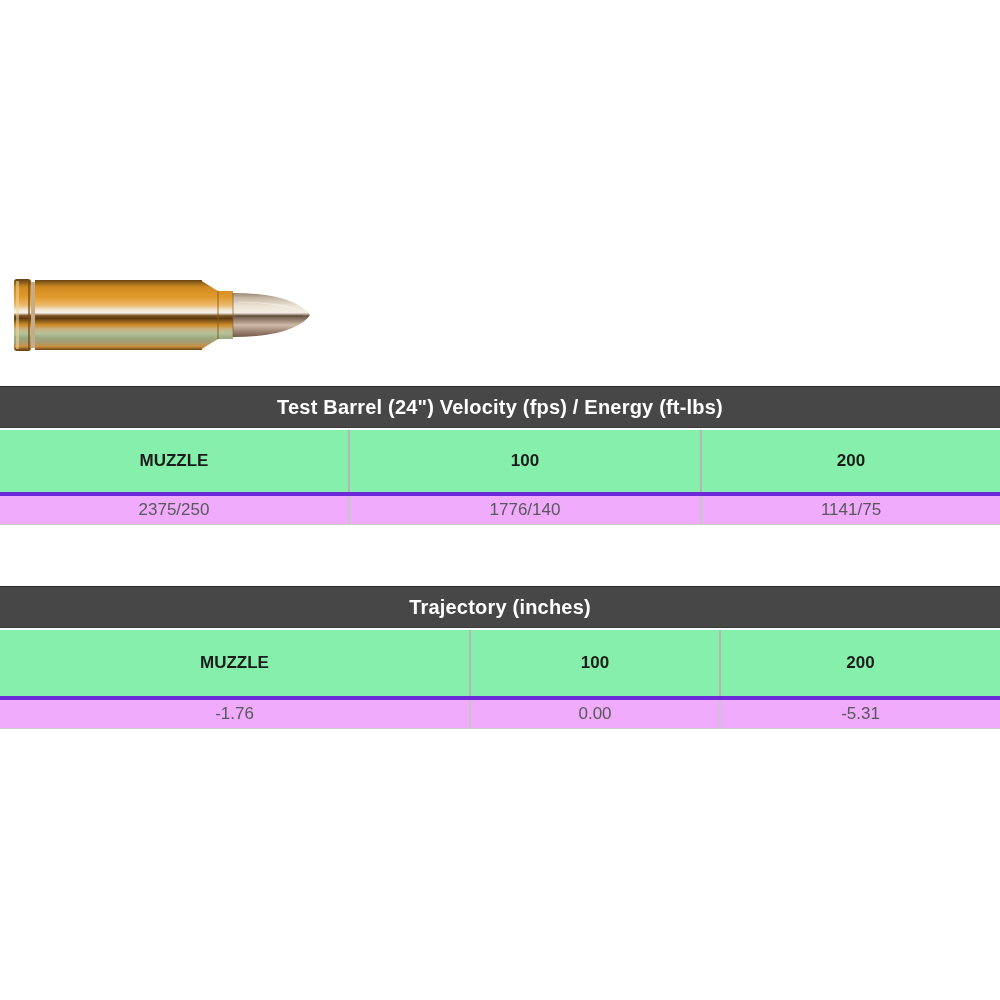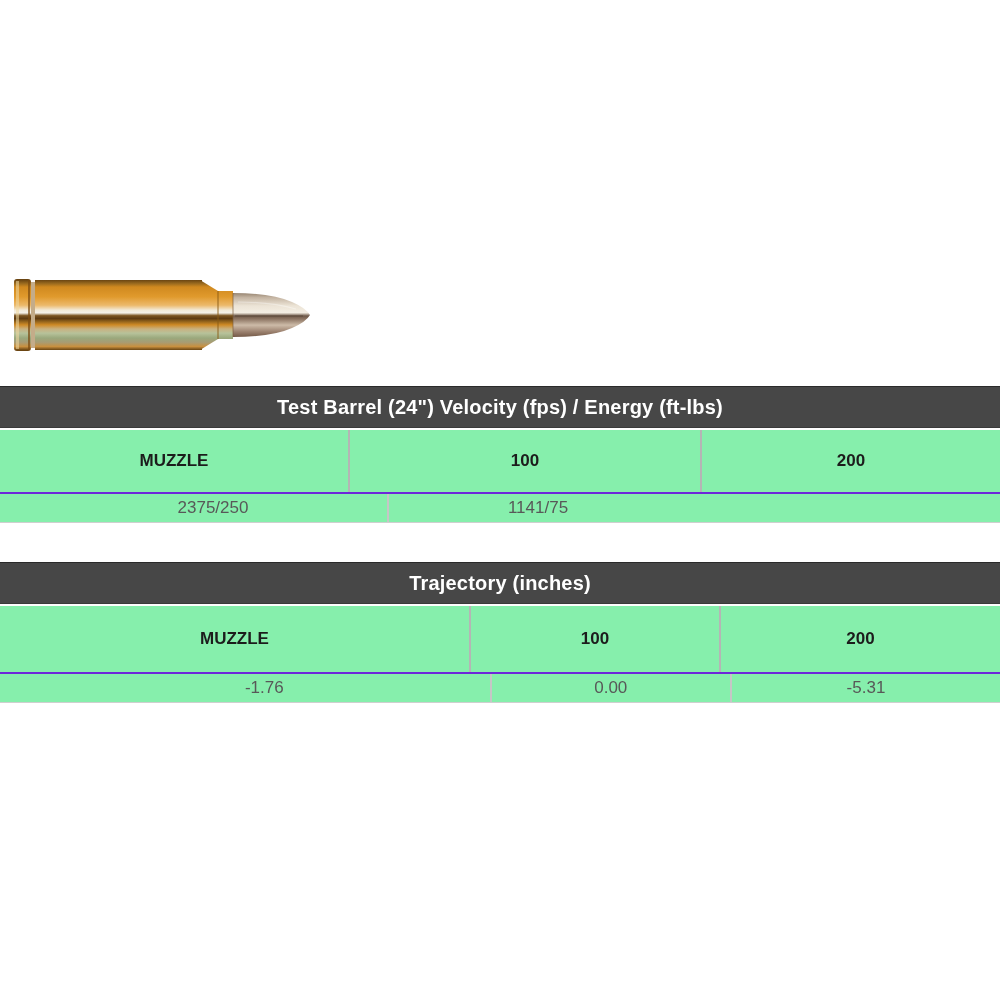--- a/index.html
+++ b/index.html
@@ -11,40 +11,40 @@
   }
 
   
   .cartridge {
     position:absolute; left:14px; top:278px; width:296px; height:74px;
   }
 
   
   .btable { position:absolute; left:0; width:1000px; }
   #table1 { top:386px; }
-  #table2 { top:562px; }
+  #table2 { top:586px; }
 
   .ttitle {
     height:42px; background:#474747; color:#ffffff;
     font-size:20px; font-weight:bold;
     display:flex; align-items:center; justify-content:center;
     border-top:1px solid #2a2a2a; border-bottom:1px solid #3a3a3a;
     box-sizing:border-box;
     letter-spacing:0.2px;
   }
 
   .hrow {
     display:flex; background:#86efac; border-top:2px solid #fdfdfd;
   }
   #table1 .hrow { height:62px; }
   #table2 .hrow { height:66px; }
 
   .drow {
-    display:flex; background:#86efac; border-top:2px solid #6d28d9;
-    border-bottom:1px solid #cfcfcf; height:28px;padding-left:39px;
+    display:flex; background:#f0abfc; border-top:4px solid #6d28d9;
+    border-bottom:1px solid #cfcfcf; height:28px;
   }
 
   .cell {
     display:flex; align-items:center; justify-content:center;
     box-sizing:border-box; overflow:hidden;
   }
   .hrow .cell { font-size:17px; font-weight:bold; color:#1c1c1c; }
   .drow .cell { font-size:17px; font-weight:normal; color:#585858; }
   .cell + .cell { border-left:2px solid #b5b5b5; }
   .drow .cell + .cell { border-left-color:#c6c6c6; }
@@ -111,20 +111,21 @@
 
 <div class="btable" id="table1">
   <div class="ttitle">Test Barrel (24") Velocity (fps) / Energy (ft-lbs)</div>
   <div class="hrow">
     <div class="cell t1c0">MUZZLE</div>
     <div class="cell t1c1">100</div>
     <div class="cell t1c2">200</div>
   </div>
   <div class="drow">
     <div class="cell t1c0">2375/250</div>
+    <div class="cell t1c1">1776/140</div>
     <div class="cell t1c2">1141/75</div>
   </div>
 </div>
 
 <div class="btable" id="table2">
   <div class="ttitle">Trajectory (inches)</div>
   <div class="hrow">
     <div class="cell t2c0">MUZZLE</div>
     <div class="cell t2c1">100</div>
     <div class="cell t2c2">200</div>

